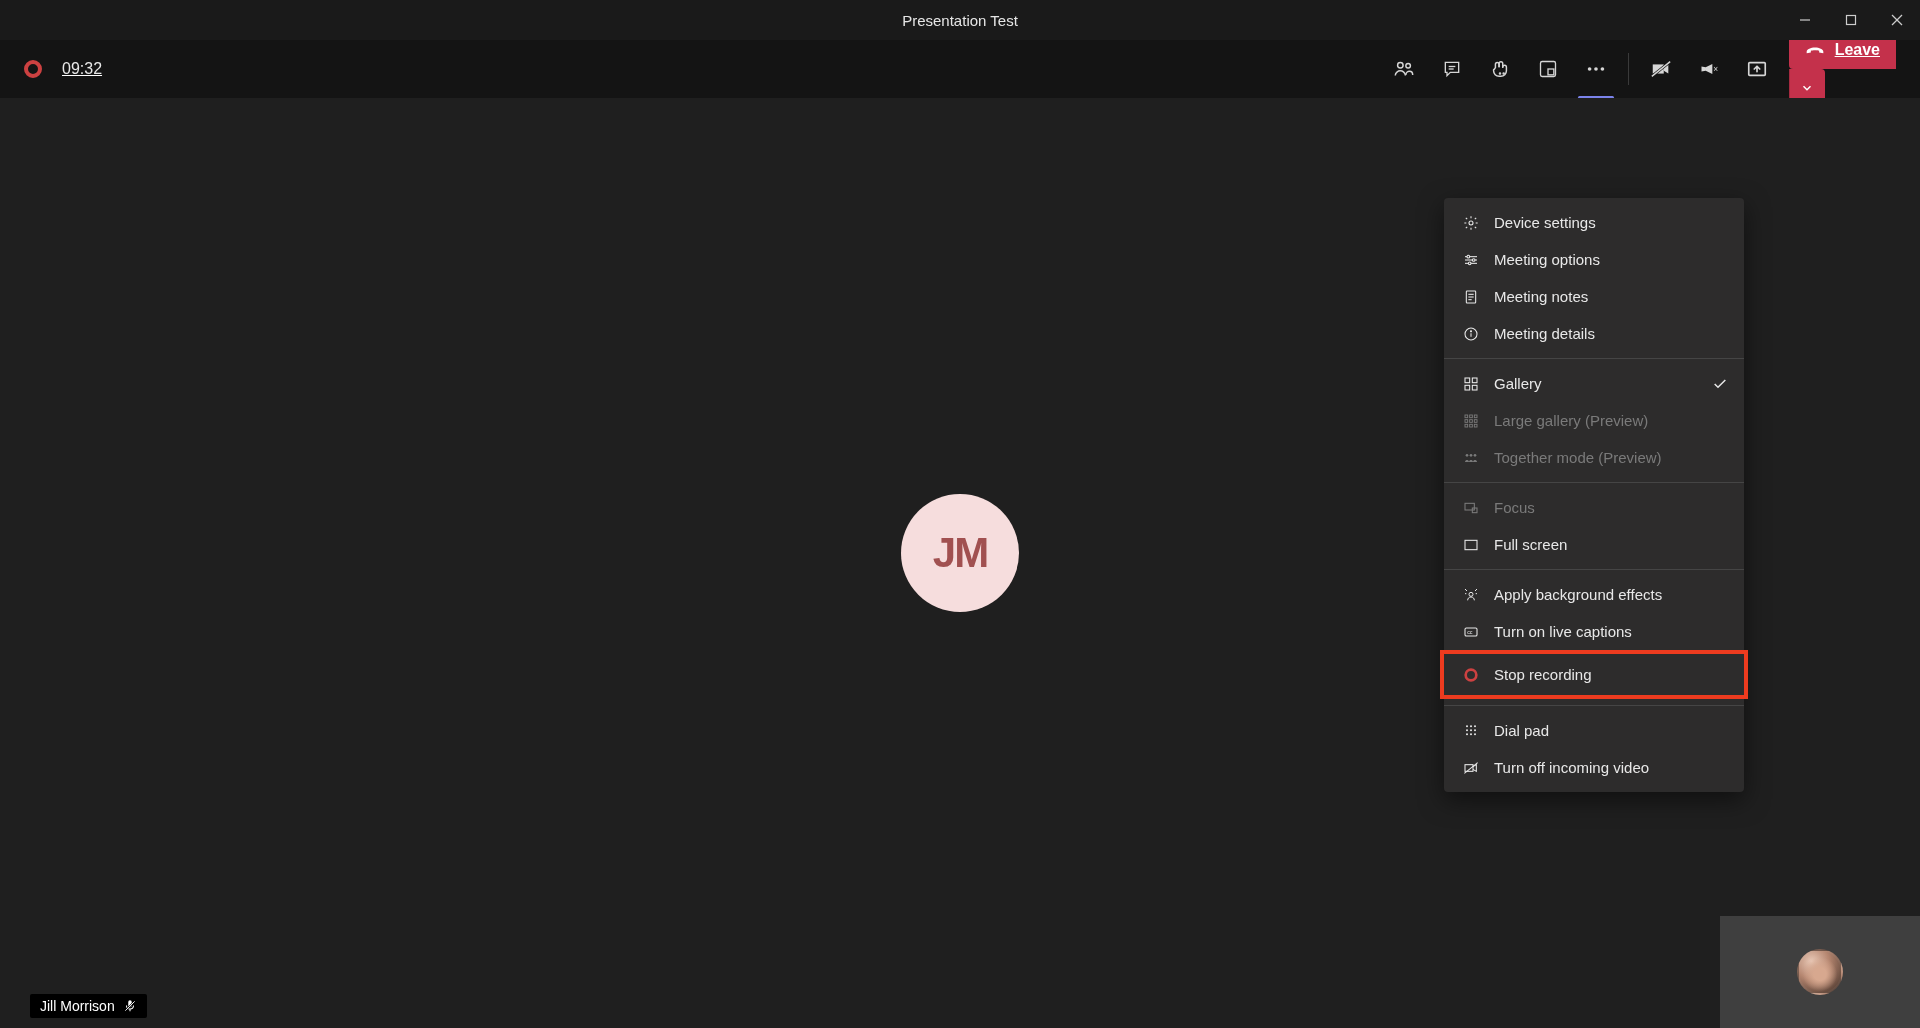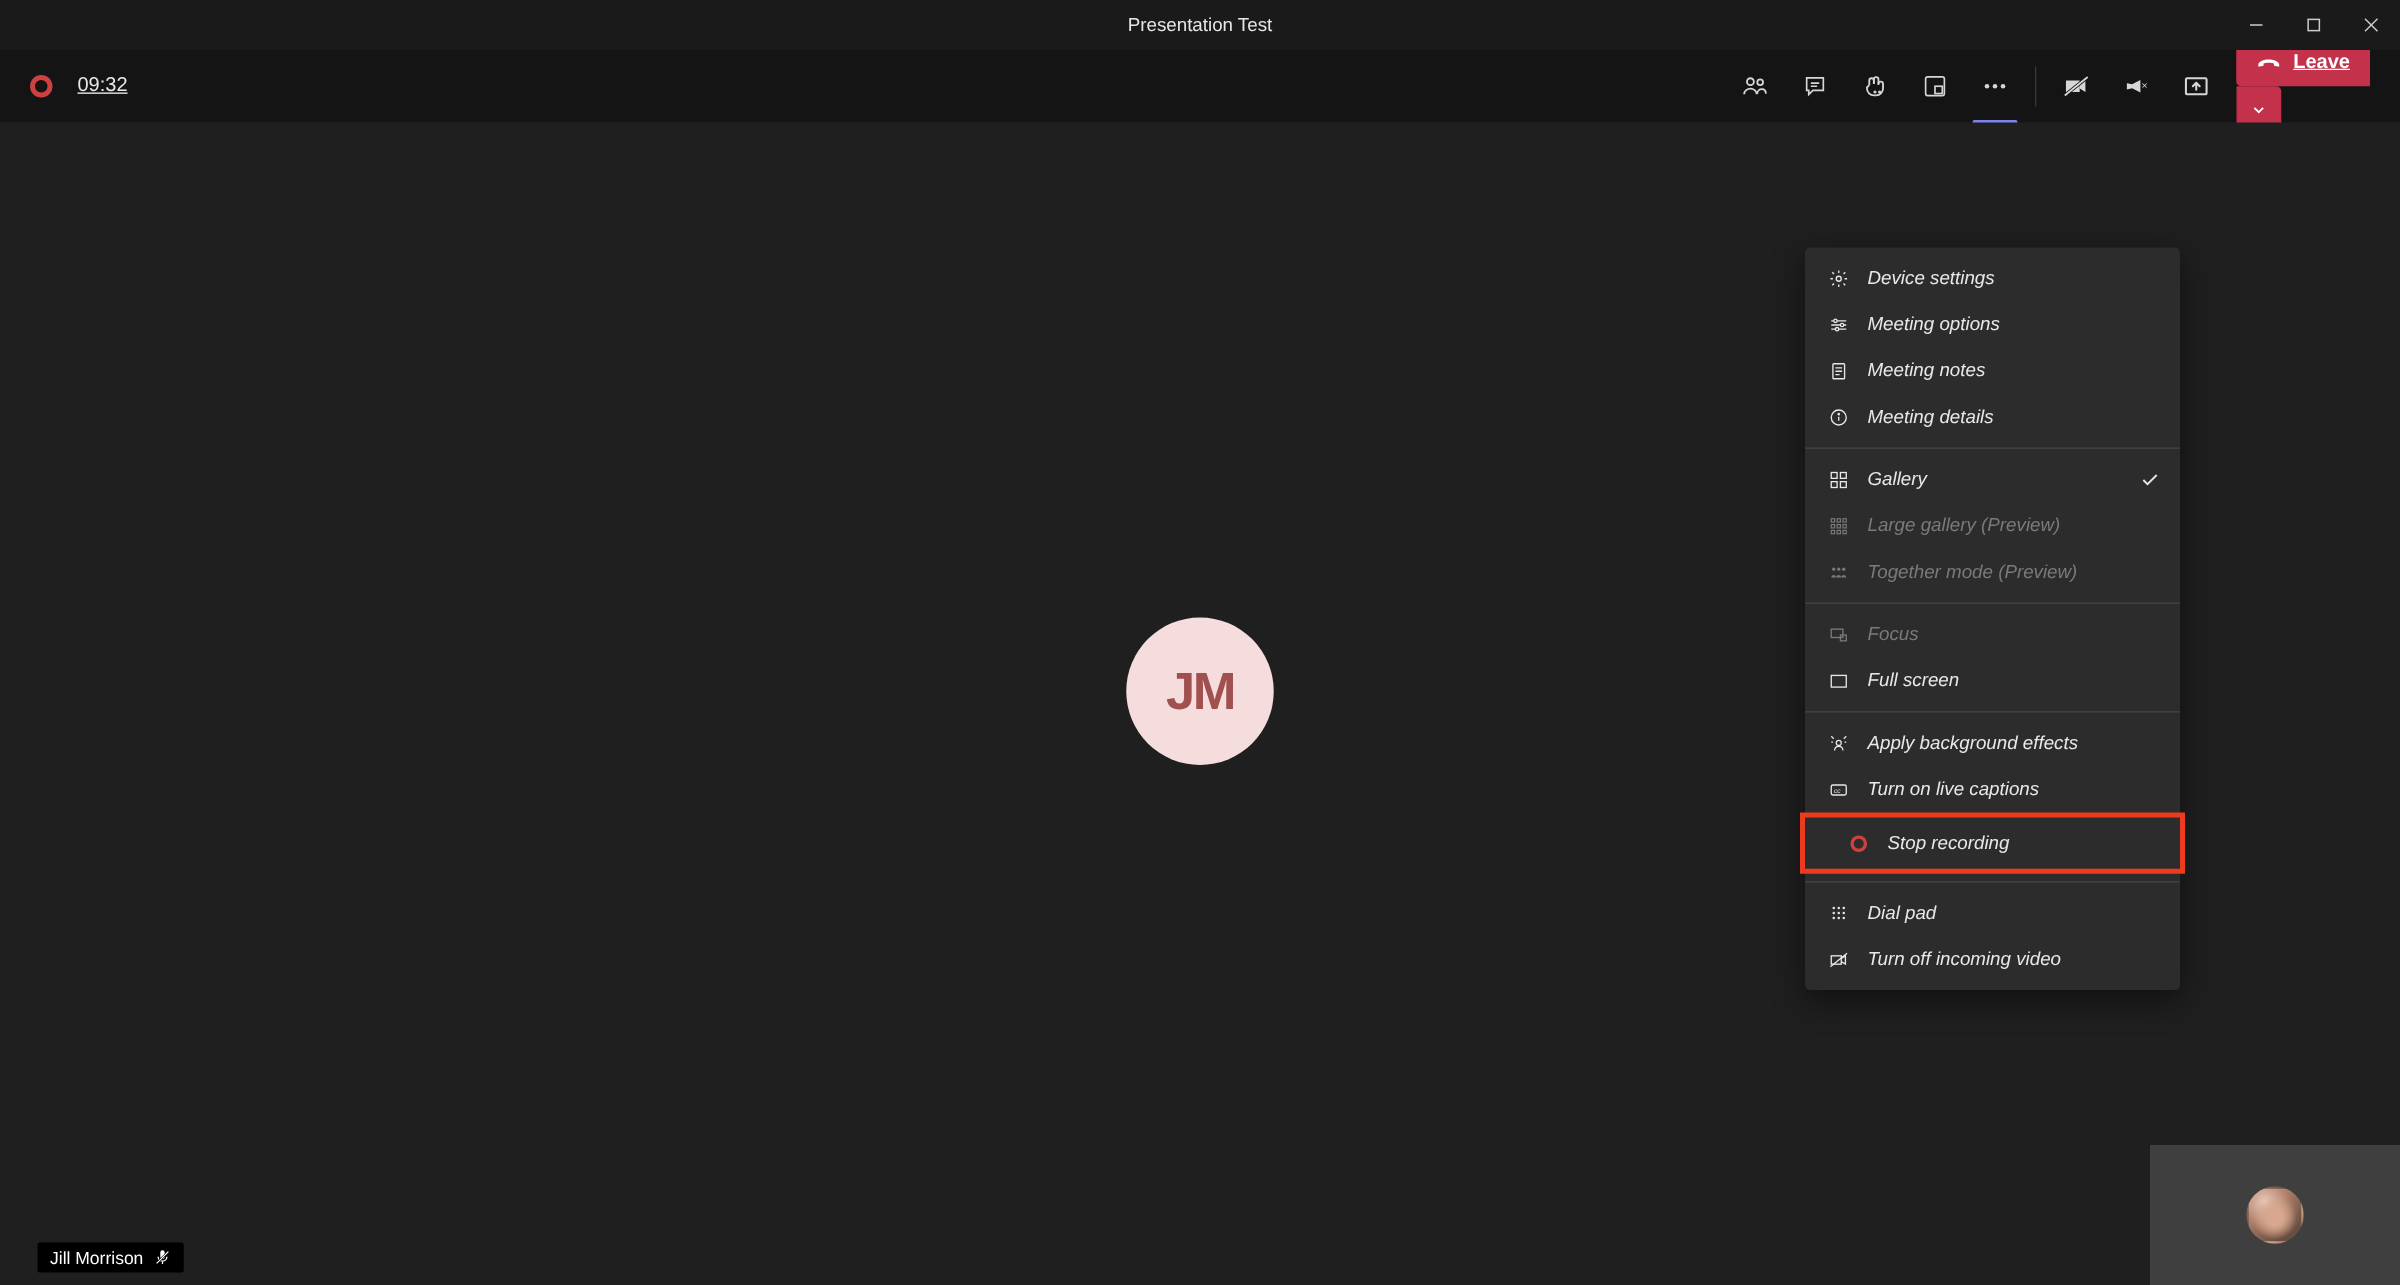--- a/index.html
+++ b/index.html
@@ -19,26 +19,26 @@
   .toolbar .more-wrap .underline { position: absolute; left: 6px; right: 6px; bottom: -6px; height: 3px; background: #7b83eb; border-radius: 2px; }
 
   .leave-group { display: flex; margin-left: 8px; flex-direction: column; }
   .leave-btn { background: #c4314b; height: 38px; display: flex; align-items: center; padding: 0 16px; gap: 10px; font-weight: 600; font-size: 16px; border-radius: 4px 0 0 4px; cursor: pointer; }
   .leave-dd { background: #c4314b; width: 36px; height: 38px; display: flex; align-items: center; justify-content: center; border-left: 1px solid #a52a40; border-radius: 0 4px 4px 0; cursor: pointer; }
 
   .stage { position: absolute; top: 98px; left: 0; right: 0; bottom: 0; background: #1f1f1f; }
   .avatar { position: absolute; top: 396px; left: 50%; transform: translateX(-50%); width: 118px; height: 118px; border-radius: 50%; background: #f6dddd; display: flex; align-items: center; justify-content: center; color: #a15050; font-size: 42px; font-weight: 600; letter-spacing: -2px; }
 
   .menu { position: absolute; top: 100px; right: 176px; width: 300px; background: #2d2c2c; border-radius: 4px; box-shadow: 0 8px 24px rgba(0,0,0,0.5); padding: 6px 0; }
-  .menu .item { display: flex; align-items: center; gap: 14px; padding: 10px 18px; font-size: 15px; color: #e8e8e8; cursor: pointer; position: relative; font-style: italic; }
+  .menu .item { display: flex; align-items: center; gap: 14px; padding: 10px 18px; font-size: 15px; color: #e8e8e8; cursor: pointer; position: relative; }
   .menu .item.disabled { color: #7a7a7a; cursor: default; }
   .menu .item .ico { width: 18px; display: flex; align-items: center; justify-content: center; color: inherit; }
   .menu .div { height: 1px; background: #454545; margin: 6px 0; }
   .menu .check { position: absolute; right: 16px; }
-  .menu .item.highlight { border: 4px solid #ed3b1f; margin: 0 -4px; padding: 12px 34px; }
+  .menu .item.highlight { border: 4px solid #ed3b1f; margin: 0 -4px; padding: 12px 18px; }
 
   .name-tag { position: absolute; left: 10px; bottom: 10px; background: #000000; padding: 4px 10px; font-size: 14px; display: flex; align-items: center; gap: 8px; border-radius: 2px; margin-left: 20px; }
 
   .self-view { position: absolute; right: 0; bottom: 0; width: 200px; height: 112px; background: #3f3f3f; display: flex; align-items: center; justify-content: center; }
   .self-view .av { width: 46px; height: 46px; border-radius: 50%; background: radial-gradient(circle at 30% 25%, #e9c9b7 0%, #b58670 40%, #3a2a22 100%); border: 2px solid #cccccc11; position: relative; overflow: hidden; }
   .self-view .av::after { content: ""; position: absolute; inset: 0; background: radial-gradient(circle at 50% 55%, #d7a88f 20%, transparent 55%); }
 
   svg { display: block; }
 </style>
 </head>

